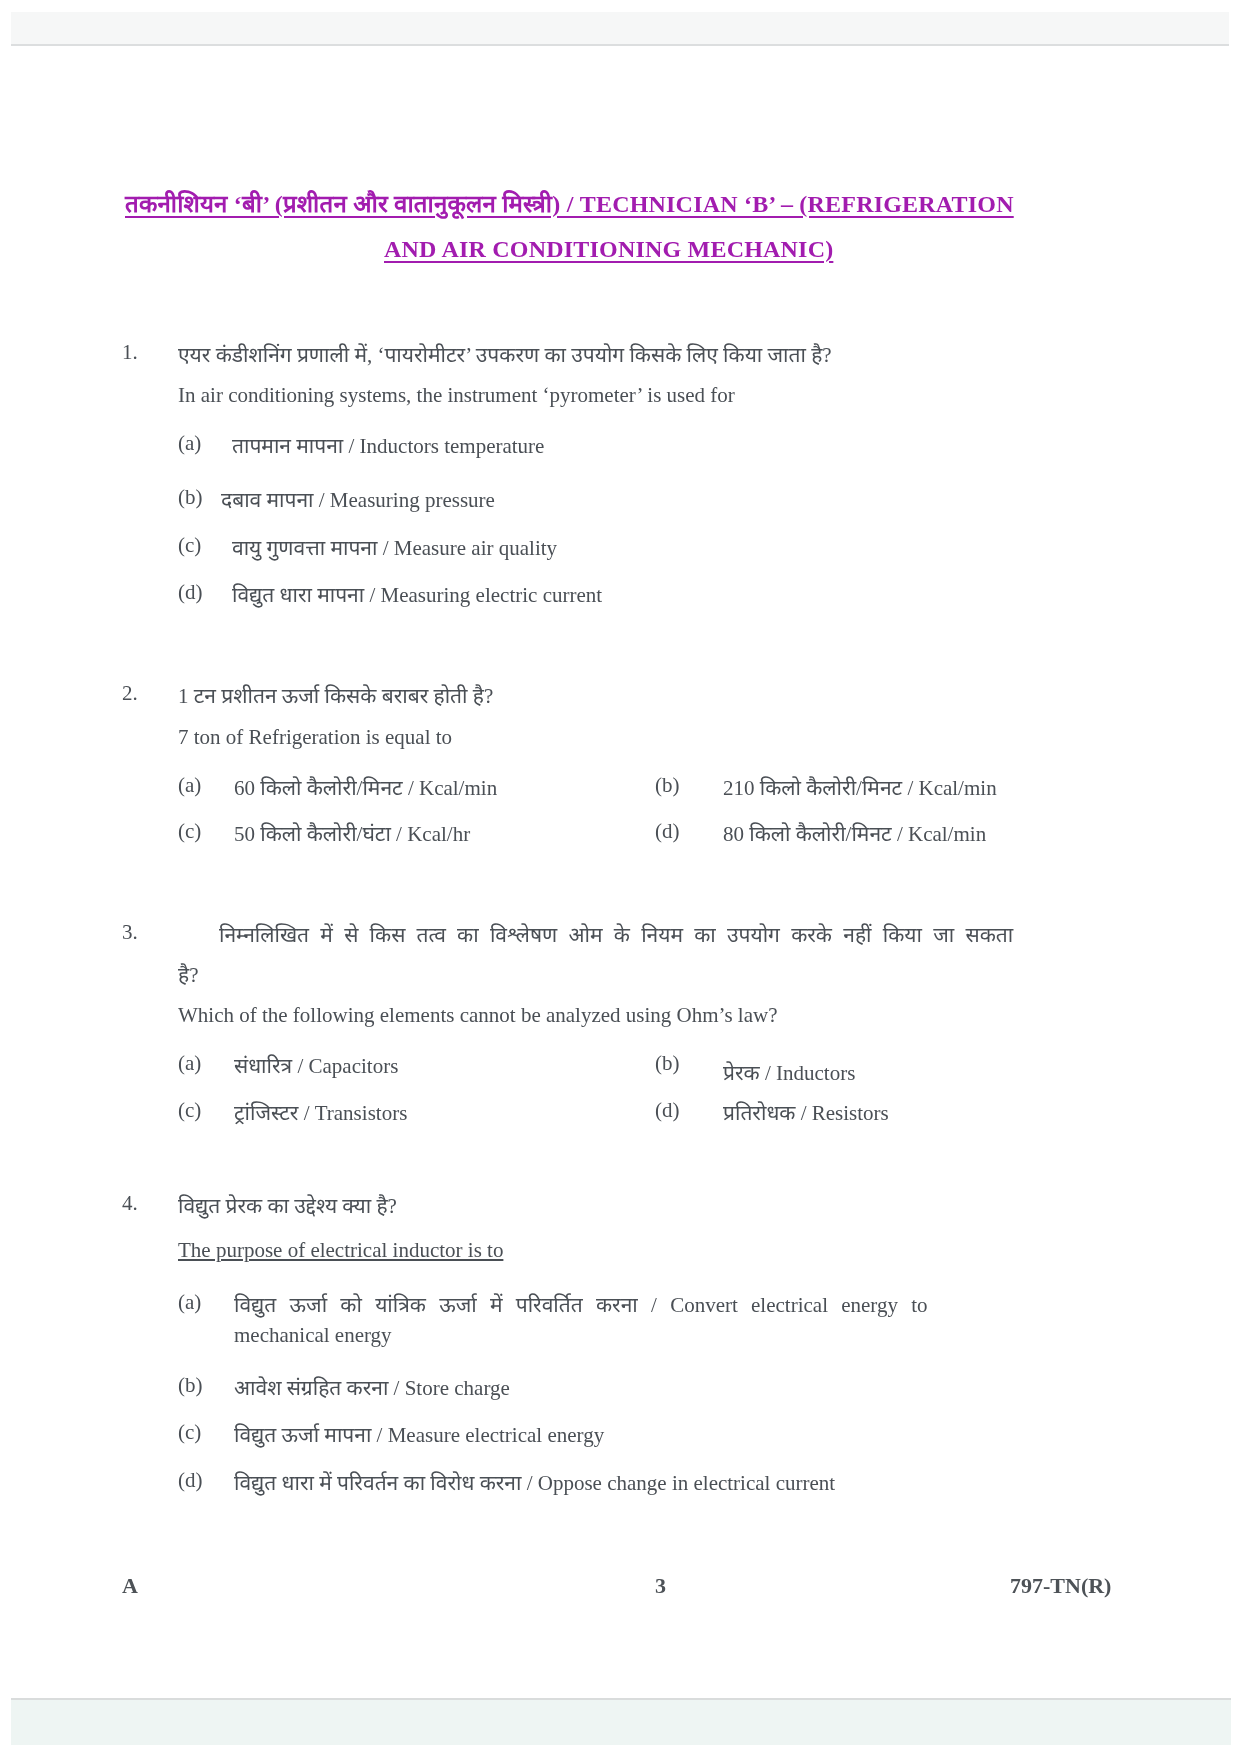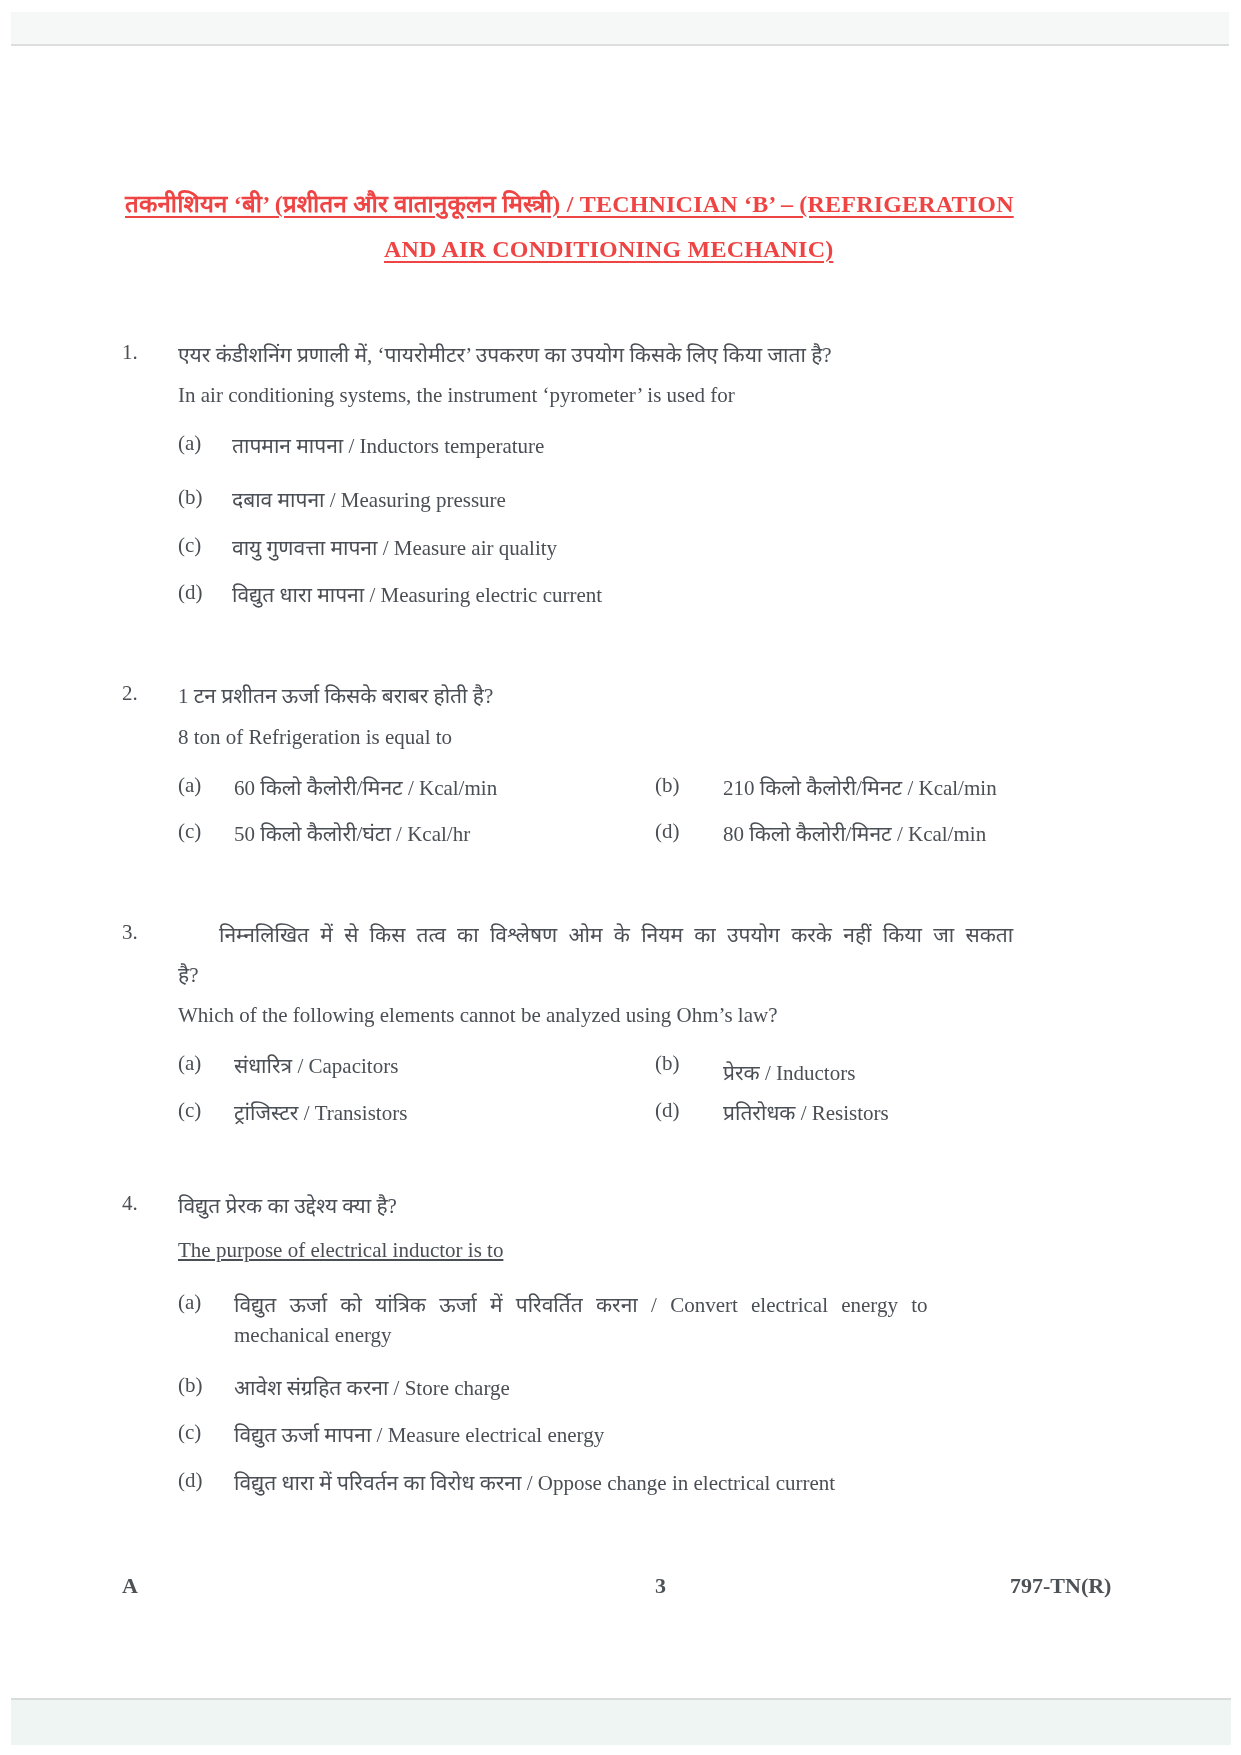--- a/index.html
+++ b/index.html
@@ -12,21 +12,21 @@
   .top-band {
     position: absolute; left: 11px; top: 12px; width: 1218px; height: 32px;
     background: #f6f7f7; border-bottom: 2px solid #dcdedf;
   }
   .bottom-band {
     position: absolute; left: 11px; top: 1698px; width: 1220px; height: 45px;
     background: #eef5f3; border-top: 2px solid #d9dcdc;
   }
   .title {
     font-family: "Liberation Serif", "DejaVu Serif", serif;
-    font-weight: bold; font-size: 24px; color: #ef4444;
+    font-weight: bold; font-size: 24px; color: #a21caf;
     text-decoration: underline; text-underline-offset: 4px;
     letter-spacing: 0.2px;
   }
   .q-text { font-family: "Liberation Serif", "DejaVu Serif", serif; font-size: 21px; color: #4a4f55; }
   .q-num { font-family: "Liberation Serif", serif; font-size: 21px; color: #4a4f55; }
   .opt-label { font-family: "Liberation Serif", serif; font-size: 21px; color: #4a4f55; }
   .footer { font-family: "Liberation Serif", serif; font-weight: bold; font-size: 22px; color: #4d5257; }
 </style>
 </head>
 <body>
@@ -36,31 +36,31 @@
 <div class="abs title" style="left:125px; top:186px;">तकनीशियन ‘बी’ (प्रशीतन और वातानुकूलन मिस्त्री) / TECHNICIAN ‘B’ – (REFRIGERATION</div>
 <div class="abs title" style="left:384px; top:236px;">AND AIR CONDITIONING MECHANIC)</div>
 
 <div>
   <div class="abs q-num" style="left:122px; top:340px;">1.</div>
   <div class="abs q-text" style="left:178px; top:340px;">एयर कंडीशनिंग प्रणाली में, ‘पायरोमीटर’ उपकरण का उपयोग किसके लिए किया जाता है?</div>
   <div class="abs q-text" style="left:178px; top:383px;">In air conditioning systems, the instrument ‘pyrometer’ is used for</div>
   <div class="abs opt-label" style="left:178px; top:431px;">(a)</div>
   <div class="abs q-text" style="left:232px; top:431px;">तापमान मापना / Inductors temperature</div>
   <div class="abs opt-label" style="left:178px; top:485px;">(b)</div>
-  <div class="abs q-text" style="left:232px; top:485px;">दबाव मापना / Measuring pressure</div>
+  <div class="abs q-text" style="left:221px; top:485px;">दबाव मापना / Measuring pressure</div>
   <div class="abs opt-label" style="left:178px; top:533px;">(c)</div>
   <div class="abs q-text" style="left:232px; top:533px;">वायु गुणवत्ता मापना / Measure air quality</div>
   <div class="abs opt-label" style="left:178px; top:580px;">(d)</div>
   <div class="abs q-text" style="left:232px; top:580px;">विद्युत धारा मापना / Measuring electric current</div>
 </div>
 
 <div>
   <div class="abs q-num" style="left:122px; top:681px;">2.</div>
   <div class="abs q-text" style="left:178px; top:681px;">1 टन प्रशीतन ऊर्जा किसके बराबर होती है?</div>
-  <div class="abs q-text" style="left:178px; top:725px;">8 ton of Refrigeration is equal to</div>
+  <div class="abs q-text" style="left:178px; top:725px;">7 ton of Refrigeration is equal to</div>
   <div class="abs opt-label" style="left:178px; top:773px;">(a)</div>
   <div class="abs q-text" style="left:234px; top:773px;">60 किलो कैलोरी/मिनट / Kcal/min</div>
   <div class="abs opt-label" style="left:655px; top:773px;">(b)</div>
   <div class="abs q-text" style="left:723px; top:773px;">210 किलो कैलोरी/मिनट / Kcal/min</div>
   <div class="abs opt-label" style="left:178px; top:819px;">(c)</div>
   <div class="abs q-text" style="left:234px; top:819px;">50 किलो कैलोरी/घंटा / Kcal/hr</div>
   <div class="abs opt-label" style="left:655px; top:819px;">(d)</div>
   <div class="abs q-text" style="left:723px; top:819px;">80 किलो कैलोरी/मिनट / Kcal/min</div>
 </div>
 

